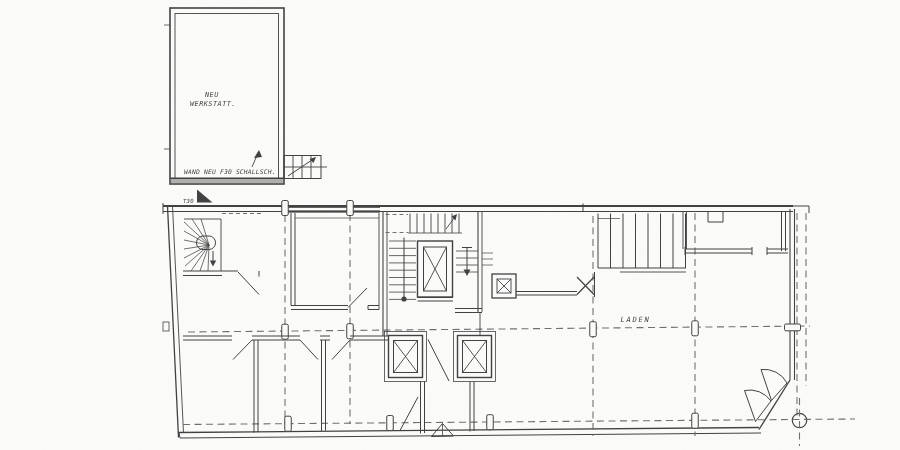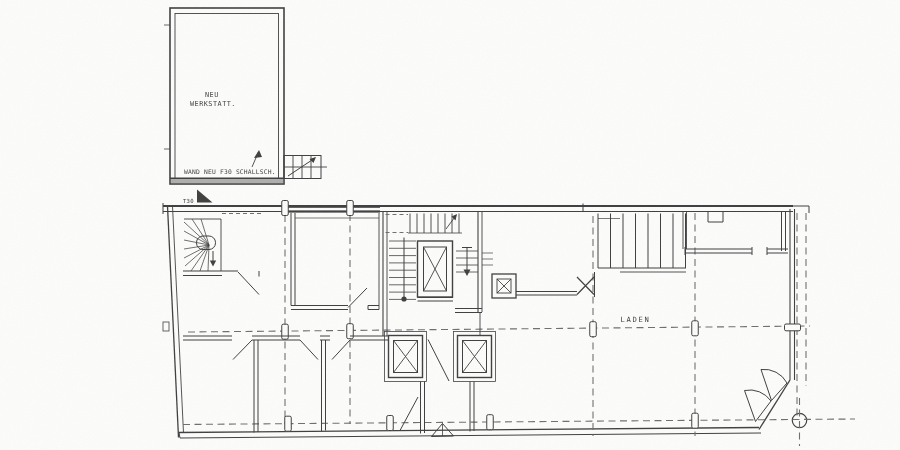--- a/index.html
+++ b/index.html
@@ -2,20 +2,21 @@
 <html style="--ink: #3f3f3f; --ink-light: #6e6e6e; --paper: #fcfcfb;"><head>
 <meta charset="utf-8">
 <style>
   html,body{margin:0;padding:0;}
   .page{
     position:relative;
     width:900px;height:450px;
     background:var(--paper,#fcfcfb);
     overflow:hidden;
     font-family:"DejaVu Sans Mono","Liberation Mono",monospace;
+    font-style:italic;
   }
   svg{display:block;color:var(--ink,#3f3f3f);}
   #plan line,#plan path,#plan rect,#plan circle,#plan ellipse,#plan polygon,#plan polyline{
     stroke:var(--ink,#3f3f3f);fill:none;stroke-linecap:butt;
   }
   #plan .dash{stroke-dasharray:7 4.5;stroke:var(--ink-light,#6b6b6b);}
   #plan .dash2{stroke-dasharray:4 3;stroke:var(--ink-light,#6b6b6b);}
   #plan .fill-ink{fill:var(--ink,#3f3f3f);stroke:none;}
   #plan .band{fill:var(--ink,#3f3f3f);stroke:none;opacity:.82;}
   #plan .band-soft{fill:var(--ink-light,#6b6b6b);stroke:none;opacity:.55;}

